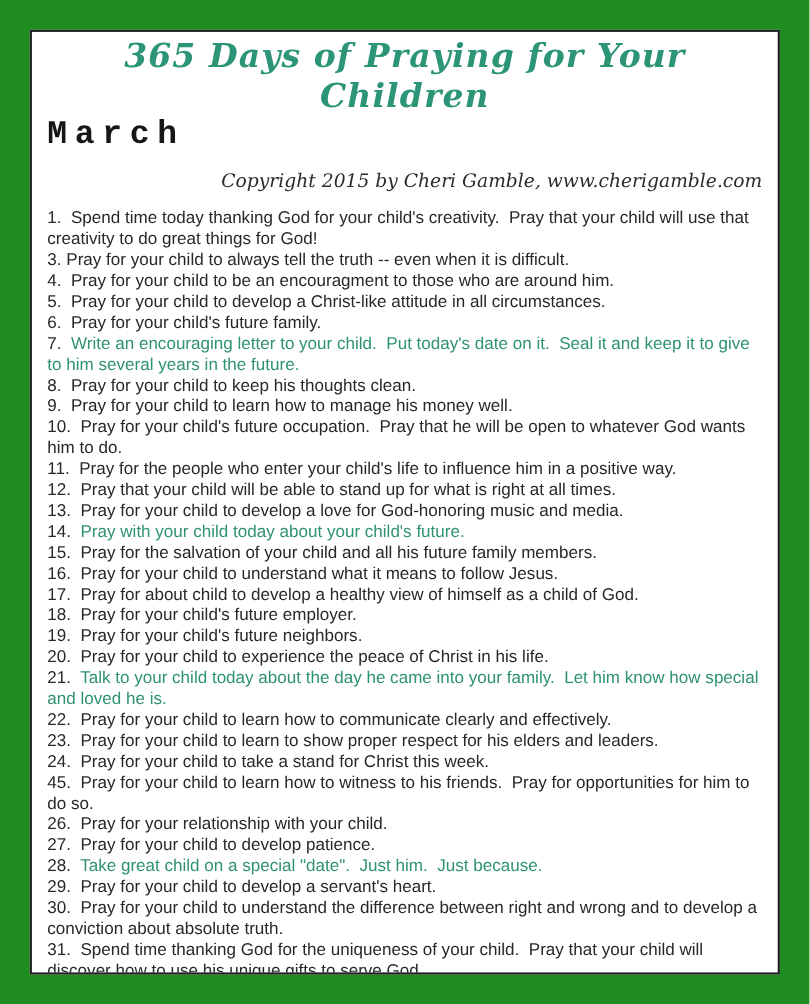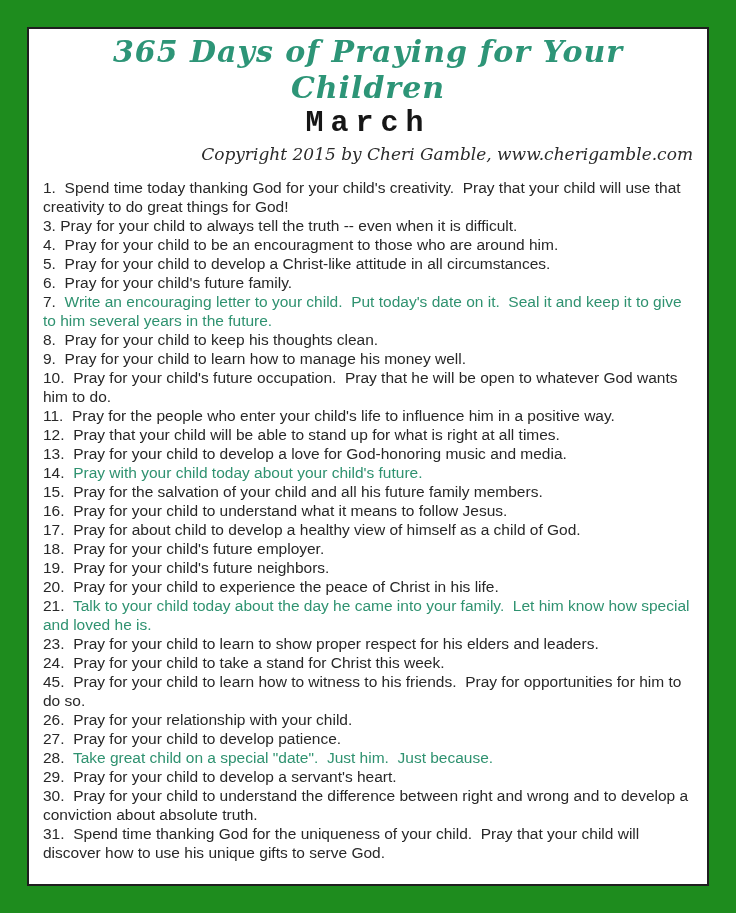--- a/index.html
+++ b/index.html
@@ -37,22 +37,22 @@
     text-align: center;
     font-family: "DejaVu Serif", serif;
     font-style: italic;
     font-weight: 700;
     font-size: 30px;
     line-height: 36px;
     color: var(--title-green);
     letter-spacing: 1px;
   }
   .month {
-    margin: 2px 0 5px;
-    text-align: center;
+    margin: 2px 0 16px;
+    text-align: left;
     font-family: "Liberation Mono", "DejaVu Sans Mono", monospace;
     font-weight: 700;
     font-size: 30px;
     line-height: 30px;
     letter-spacing: 7px;
     color: #161616;
   }
   .copyright {
     margin: 5px 0 0;
     text-align: right;
@@ -98,20 +98,21 @@
         <p class="item"><span class="num">12.  </span><span class="txt">Pray that your child will be able to stand up for what is right at all times.</span></p>
         <p class="item"><span class="num">13.  </span><span class="txt">Pray for your child to develop a love for God-honoring music and media.</span></p>
         <p class="item highlight"><span class="num">14.  </span><span class="txt">Pray with your child today about your child's future.</span></p>
         <p class="item"><span class="num">15.  </span><span class="txt">Pray for the salvation of your child and all his future family members.</span></p>
         <p class="item"><span class="num">16.  </span><span class="txt">Pray for your child to understand what it means to follow Jesus.</span></p>
         <p class="item"><span class="num">17.  </span><span class="txt">Pray for about child to develop a healthy view of himself as a child of God.</span></p>
         <p class="item"><span class="num">18.  </span><span class="txt">Pray for your child's future employer.</span></p>
         <p class="item"><span class="num">19.  </span><span class="txt">Pray for your child's future neighbors.</span></p>
         <p class="item"><span class="num">20.  </span><span class="txt">Pray for your child to experience the peace of Christ in his life.</span></p>
         <p class="item highlight"><span class="num">21.  </span><span class="txt">Talk to your child today about the day he came into your family.  Let him know how special and loved he is.</span></p>
+        <p class="item"><span class="num">22.  </span><span class="txt">Pray for your child to learn how to communicate clearly and effectively.</span></p>
         <p class="item"><span class="num">23.  </span><span class="txt">Pray for your child to learn to show proper respect for his elders and leaders.</span></p>
         <p class="item"><span class="num">24.  </span><span class="txt">Pray for your child to take a stand for Christ this week.</span></p>
         <p class="item"><span class="num">45.  </span><span class="txt">Pray for your child to learn how to witness to his friends.  Pray for opportunities for him to do so.</span></p>
         <p class="item"><span class="num">26.  </span><span class="txt">Pray for your relationship with your child.</span></p>
         <p class="item"><span class="num">27.  </span><span class="txt">Pray for your child to develop patience.</span></p>
         <p class="item highlight"><span class="num">28.  </span><span class="txt">Take great child on a special "date".  Just him.  Just because.</span></p>
         <p class="item"><span class="num">29.  </span><span class="txt">Pray for your child to develop a servant's heart.</span></p>
         <p class="item"><span class="num">30.  </span><span class="txt">Pray for your child to understand the difference between right and wrong and to develop a conviction about absolute truth.</span></p>
         <p class="item"><span class="num">31.  </span><span class="txt">Spend time thanking God for the uniqueness of your child.  Pray that your child will discover how to use his unique gifts to serve God.</span></p>
       </main>

